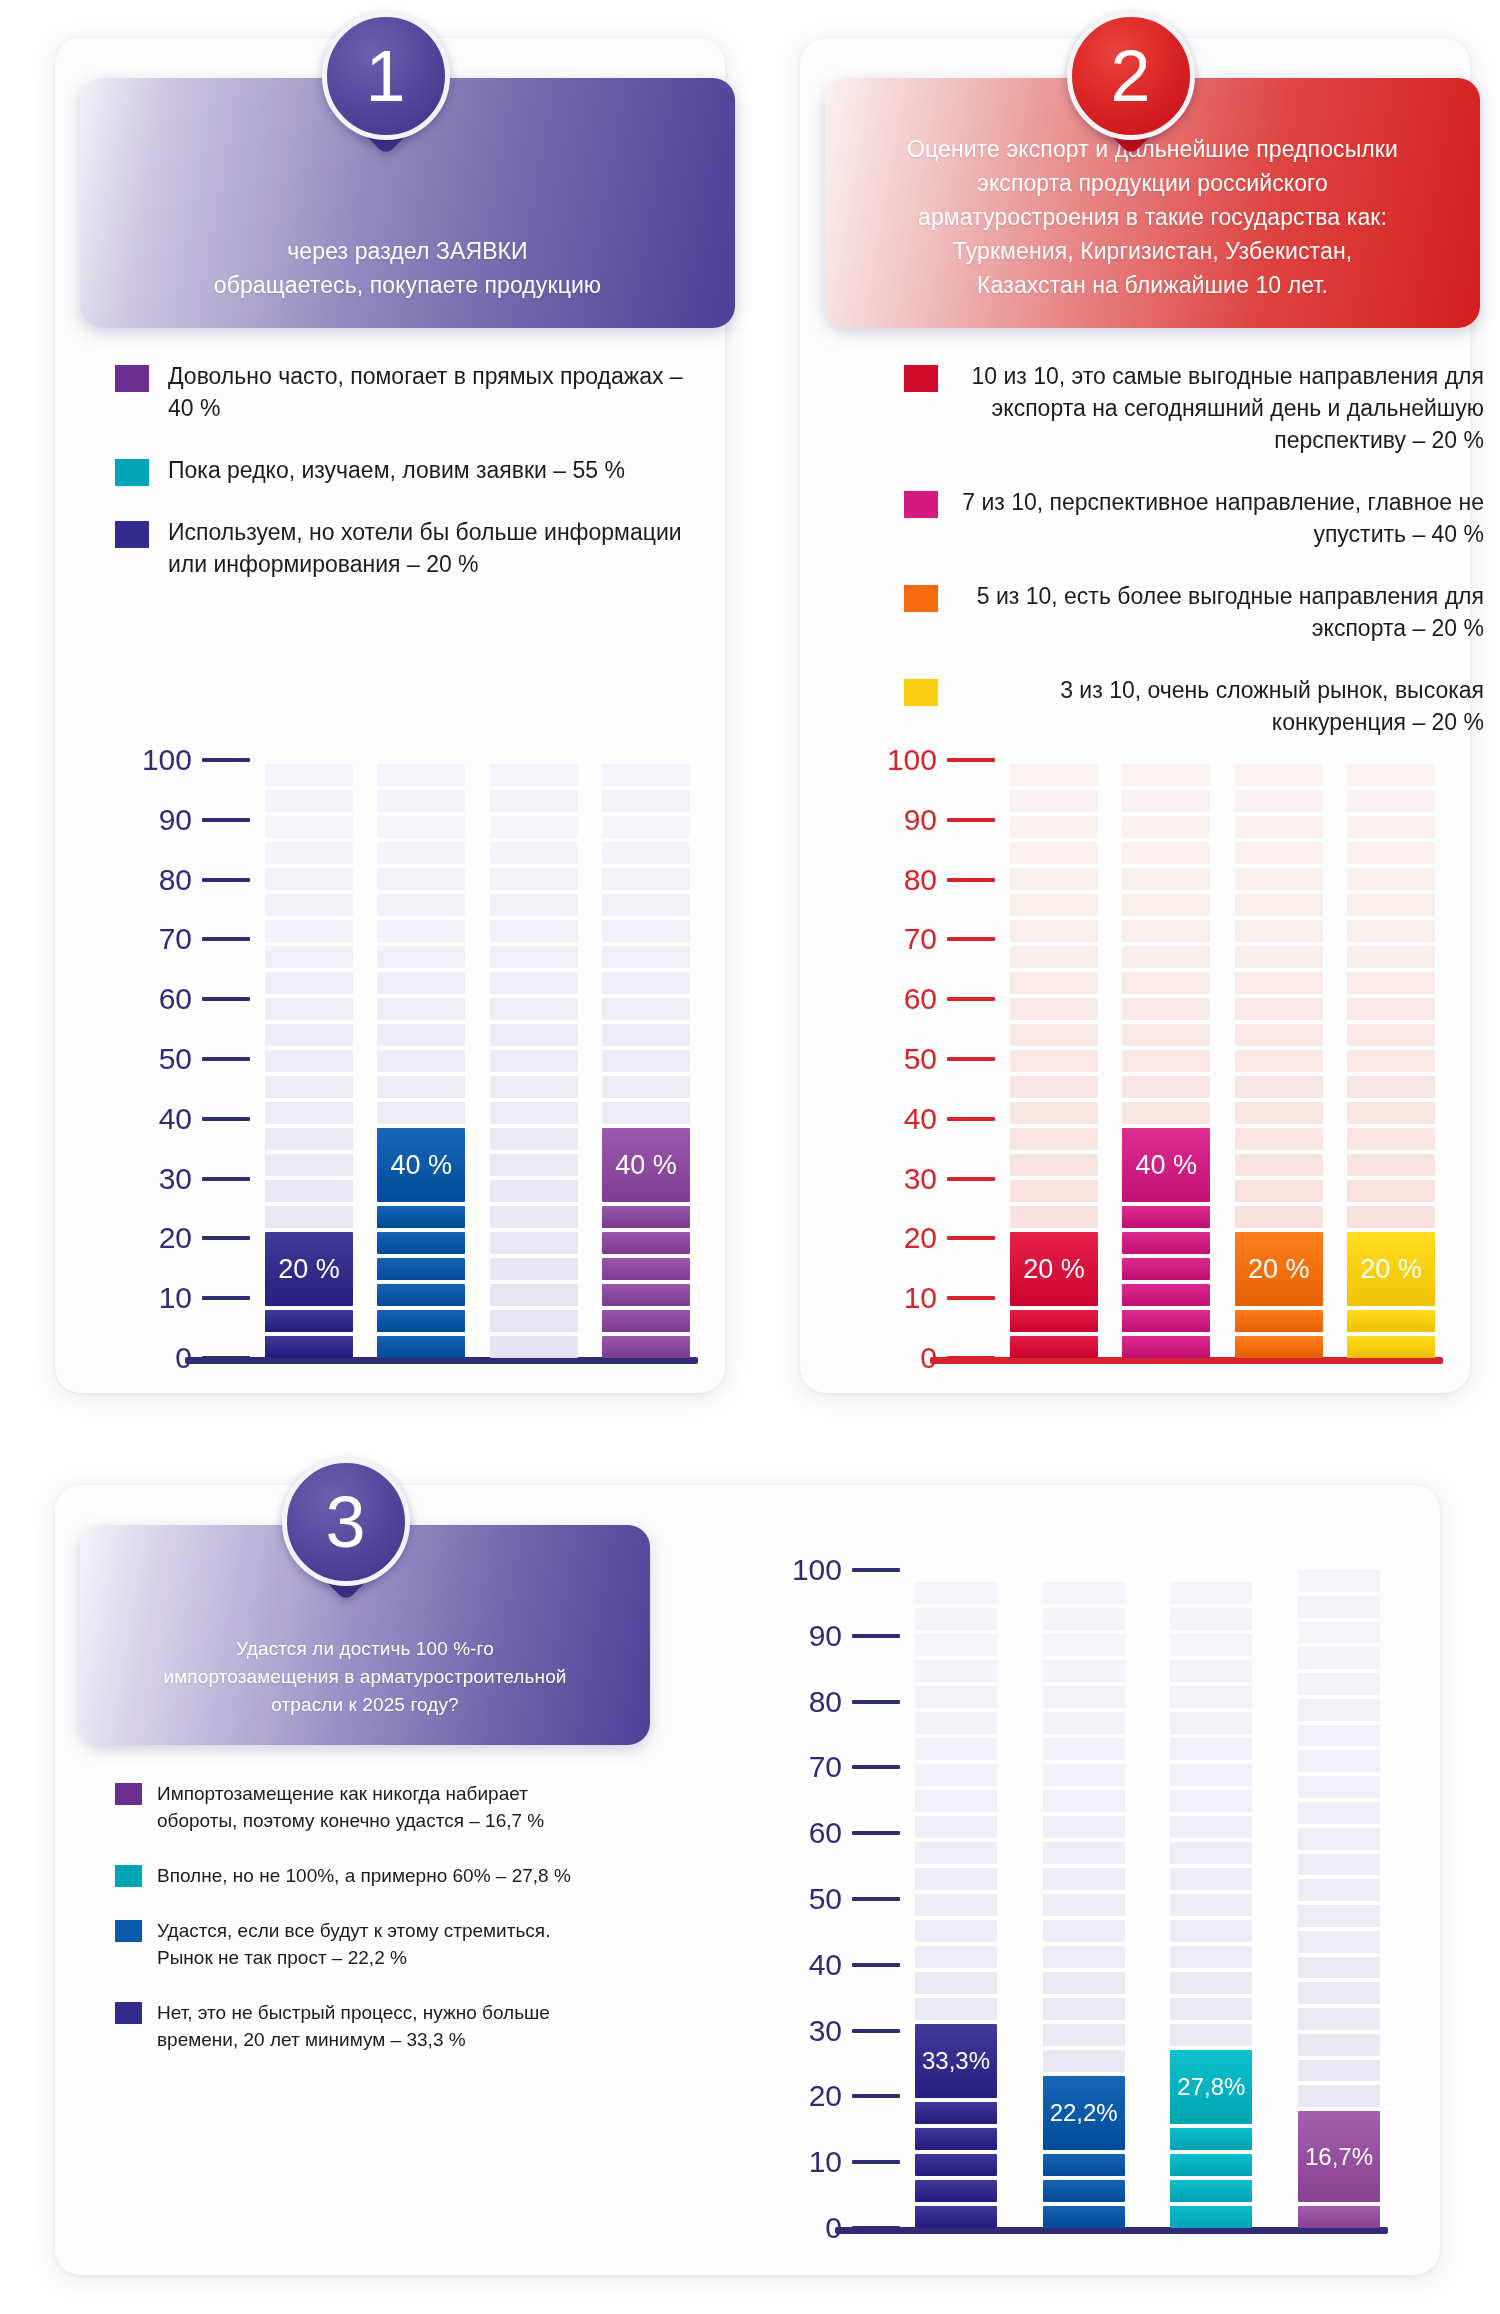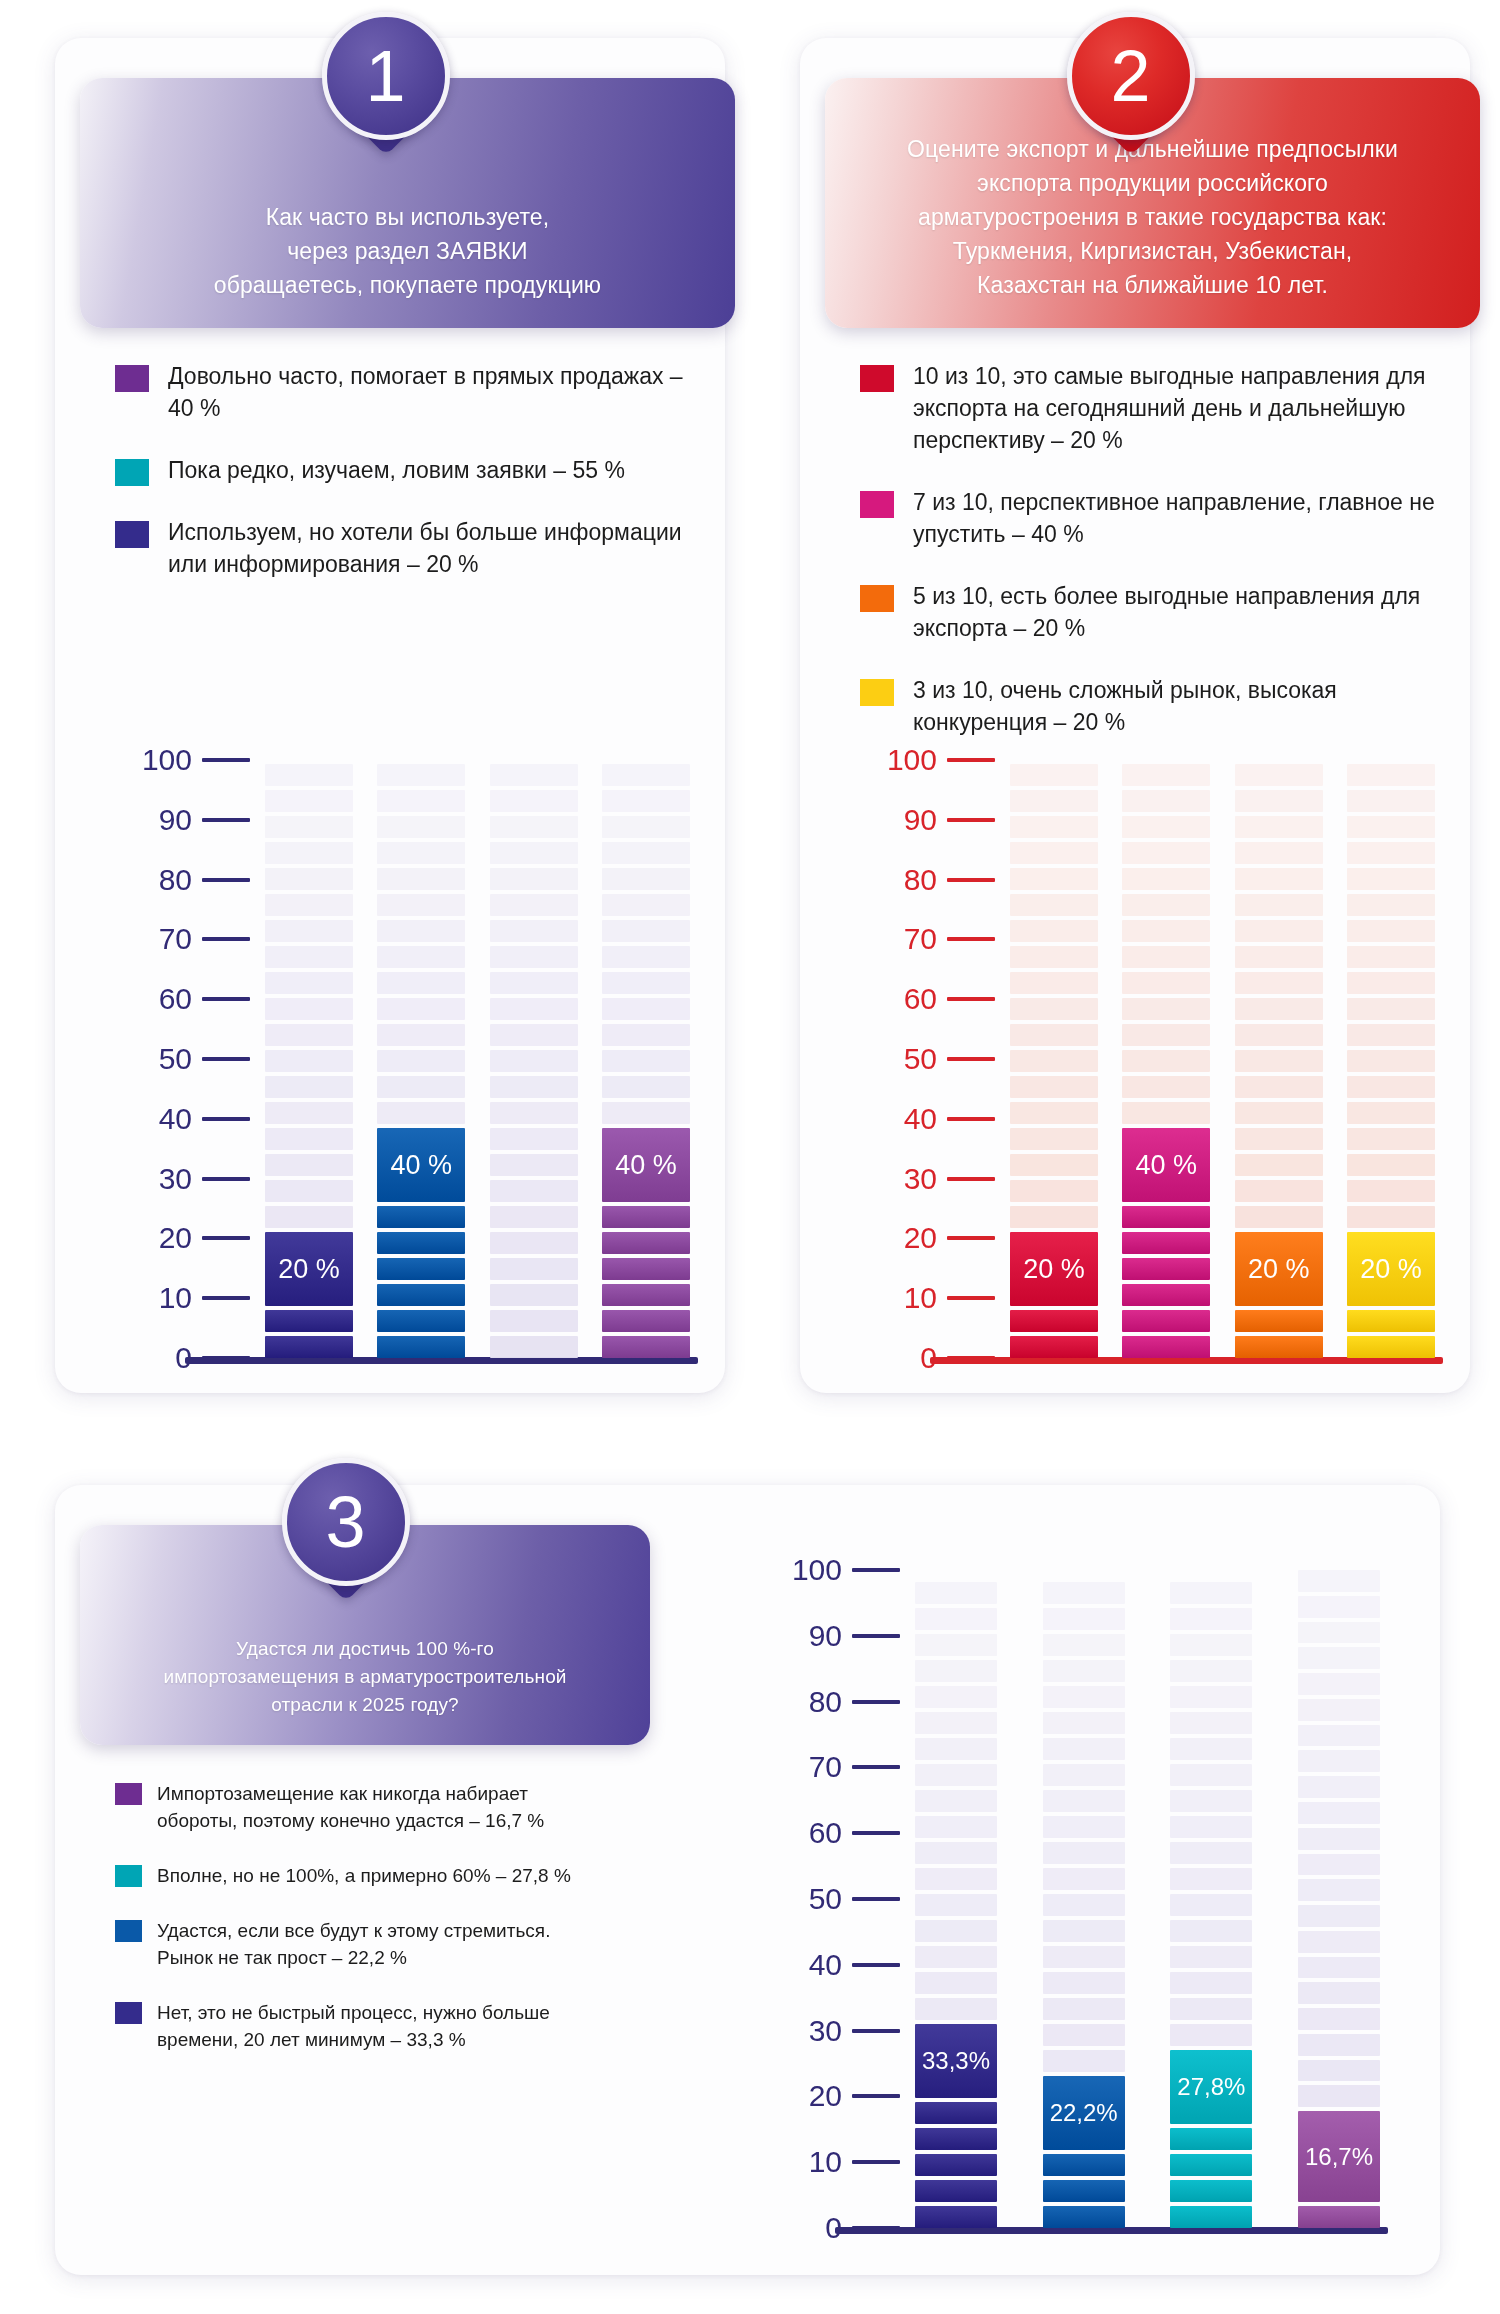--- a/index.html
+++ b/index.html
@@ -113,21 +113,21 @@
   .pin-1 { left: 322px; top: 12px; }
   .pin-2 { left: 1067px; top: 12px; }
   .pin-3 { left: 282px; top: 1458px; }
 
   
   .legend {
     position: absolute;
     box-sizing: border-box;
   }
   .legend-1 { left: 115px; top: 360px; width: 580px; }
-  .legend-2 { left: 860px; top: 360px; width: 580px; }
+  .legend-2 { left: 904px; top: 360px; width: 580px; text-align: right; }
   .legend-3 { left: 115px; top: 1780px; width: 470px; }
 
   .legend-item {
     display: flex;
     align-items: flex-start;
     margin-bottom: 30px;
   }
   .legend-3 .legend-item { margin-bottom: 28px; }
   .swatch {
     flex: 0 0 auto;
@@ -240,21 +240,20 @@
   .chart-3 .value-box { font-size: 24px; }
 </style>
 </head>
 <body>
 
 <div class="canvas">
 
   <div class="card card-1"></div>
 
   <div class="banner banner-1">
-    <div class="banner-line">Как часто вы используете,</div>
     <div class="banner-line">через раздел ЗАЯВКИ</div>
     <div class="banner-line">обращаетесь, покупаете продукцию</div>
   </div>
 
   <div class="pin pin-purple pin-1">
     <div class="tail"></div>
     <div class="bulb"></div>
     <div class="num">1</div>
   </div>
 

